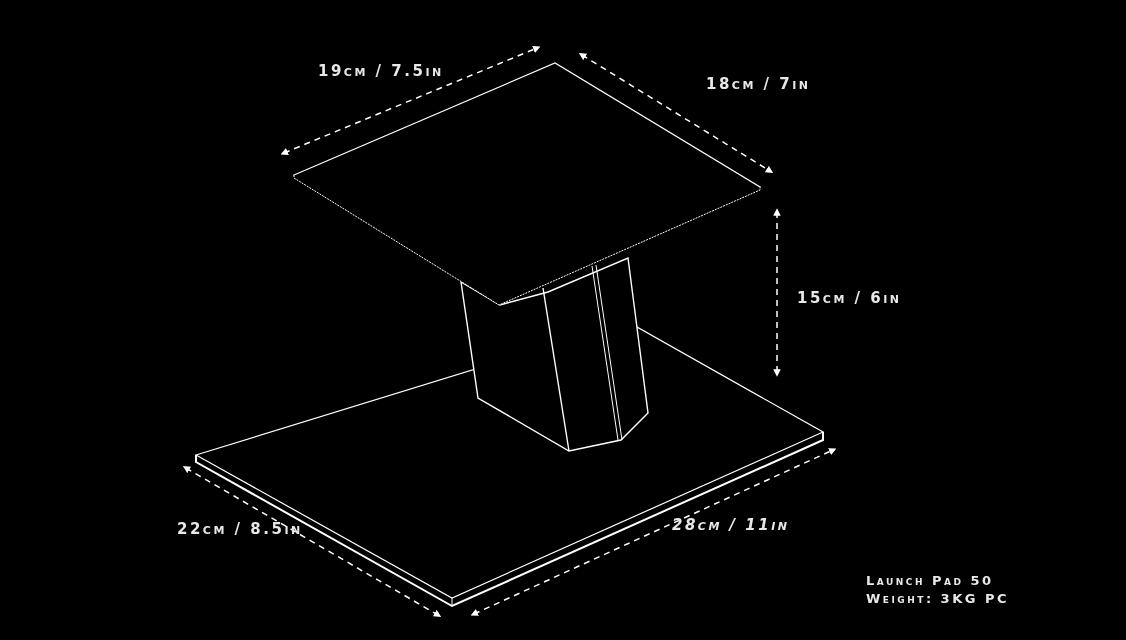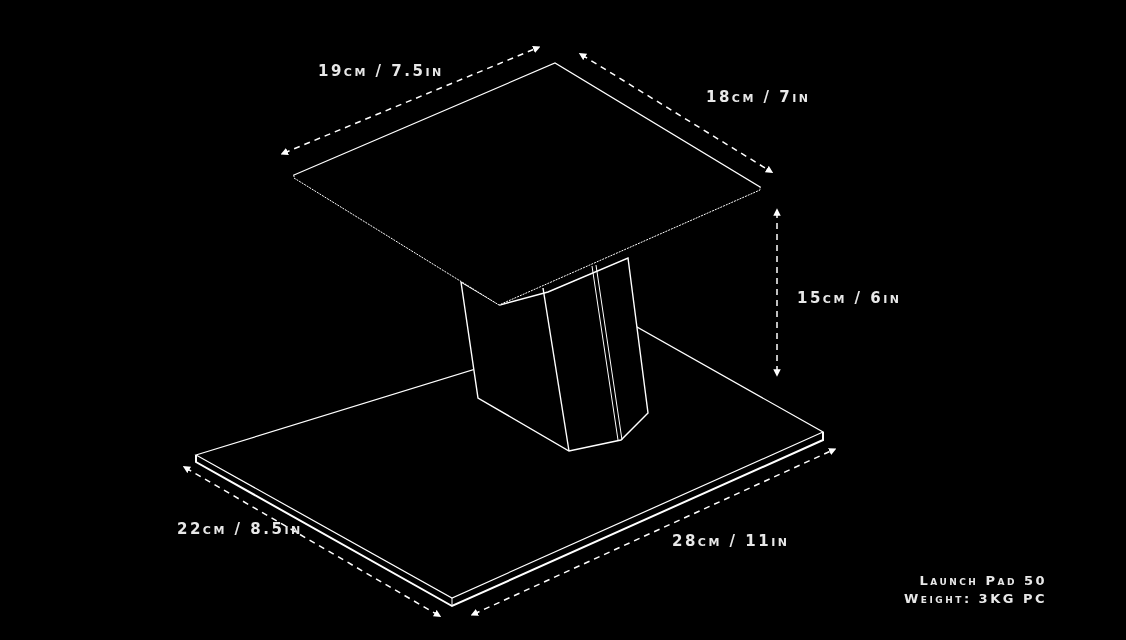--- a/index.html
+++ b/index.html
@@ -45,21 +45,21 @@
   <g stroke="#fff" stroke-width="1.5" stroke-dasharray="6,5" fill="none">
     <line x1="284" y1="153" x2="537" y2="48" marker-start="url(#arr)" marker-end="url(#arr)"></line>
     <line x1="582" y1="55" x2="770" y2="171" marker-start="url(#arr)" marker-end="url(#arr)"></line>
     <line x1="777" y1="212" x2="777" y2="373" marker-start="url(#arr)" marker-end="url(#arr)"></line>
     <line x1="186" y1="468" x2="438" y2="615" marker-start="url(#arr)" marker-end="url(#arr)"></line>
     <line x1="474" y1="614" x2="833" y2="450" marker-start="url(#arr)" marker-end="url(#arr)"></line>
   </g>
 </svg>
 
 <div class="dim-label" style="left:318px; top:62px;">19cm / 7.5in</div>
-<div class="dim-label" style="left:706px; top:88px;">18cm / 7in</div>
+<div class="dim-label" style="left:706px; top:75px;">18cm / 7in</div>
 <div class="dim-label" style="left:797px; top:289px;">15cm / 6in</div>
 <div class="dim-label" style="left:177px; top:520px;">22cm / 8.5in</div>
-<div class="dim-label" style="left:672px; top:532px;">28cm / 11in</div>
+<div class="dim-label" style="left:672px; top:516px;font-style:italic;">28cm / 11in</div>
 
-<div class="caption" style="left:904px; top:572px;text-align:right;">
+<div class="caption" style="left:866px; top:572px;">
   <div>Launch Pad 50</div>
   <div>Weight: 3KG PC</div>
 </div>
 
 </body></html>

